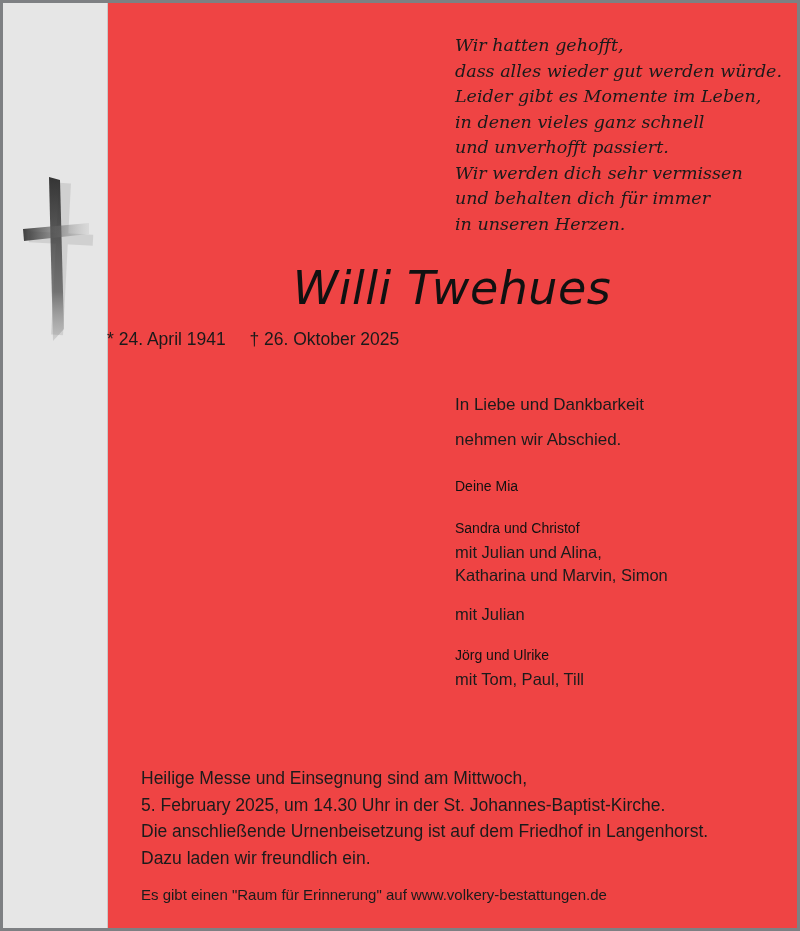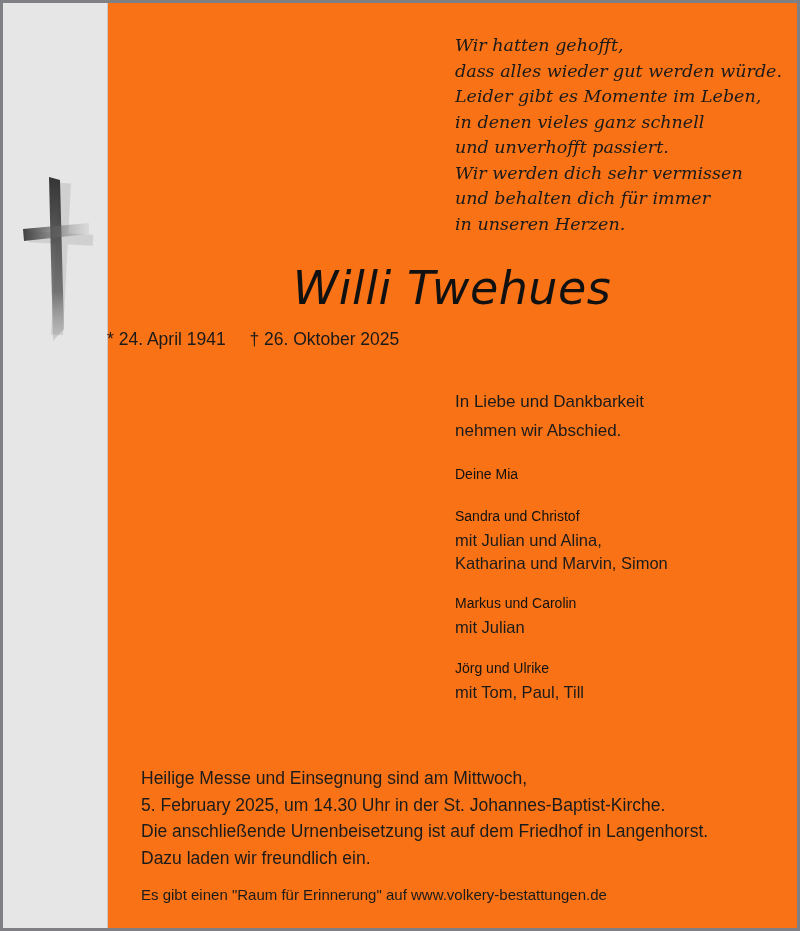--- a/index.html
+++ b/index.html
@@ -5,21 +5,21 @@
   html, body {
     margin: 0;
     padding: 0;
     background: #ffffff;
   }
   .page {
     position: relative;
     width: 800px;
     height: 931px;
     box-sizing: border-box;
-    background: #f97316;
+    background: #ef4444;
     border: 3px solid #7e8083;
     overflow: hidden;
     font-family: "Liberation Sans", sans-serif;
     color: #1b1b1b;
   }
   
   .left-band {
     position: absolute;
     left: 0;
     top: 0;
@@ -84,21 +84,21 @@
   .dates .sep { display: inline-block; width: 14px; }
 
   
   .family {
     position: absolute;
     left: 348px;
     top: 384px;
     font-size: 17px;
     line-height: 24.5px;
   }
-  .family .lead { font-size: 17px; line-height: 29px; }
+  .family .lead { font-size: 17px; line-height: 35px; }
   .family .grp { margin-top: 17px; }
   .family .big {
     font-size: 14px;
     line-height: 25px;
     color: #111;
   }
   .family .small {
     font-size: 16.5px;
     line-height: 22.5px;
   }
@@ -188,21 +188,20 @@
         <div class="big">Deine Mia</div>
       </div>
 
       <div class="grp">
         <div class="big">Sandra und Christof</div>
         <div class="small" style="white-space:pre-line;">mit Julian und Alina,
 Katharina und Marvin, Simon</div>
       </div>
 
       <div class="grp">
-        <div class="big">Markus und Carolin</div>
         <div class="small" style="white-space:pre-line;">mit Julian</div>
       </div>
 
       <div class="grp">
         <div class="big">Jörg und Ulrike</div>
         <div class="small" style="white-space:pre-line;">mit Tom, Paul, Till</div>
       </div>
     </div>
 
 

